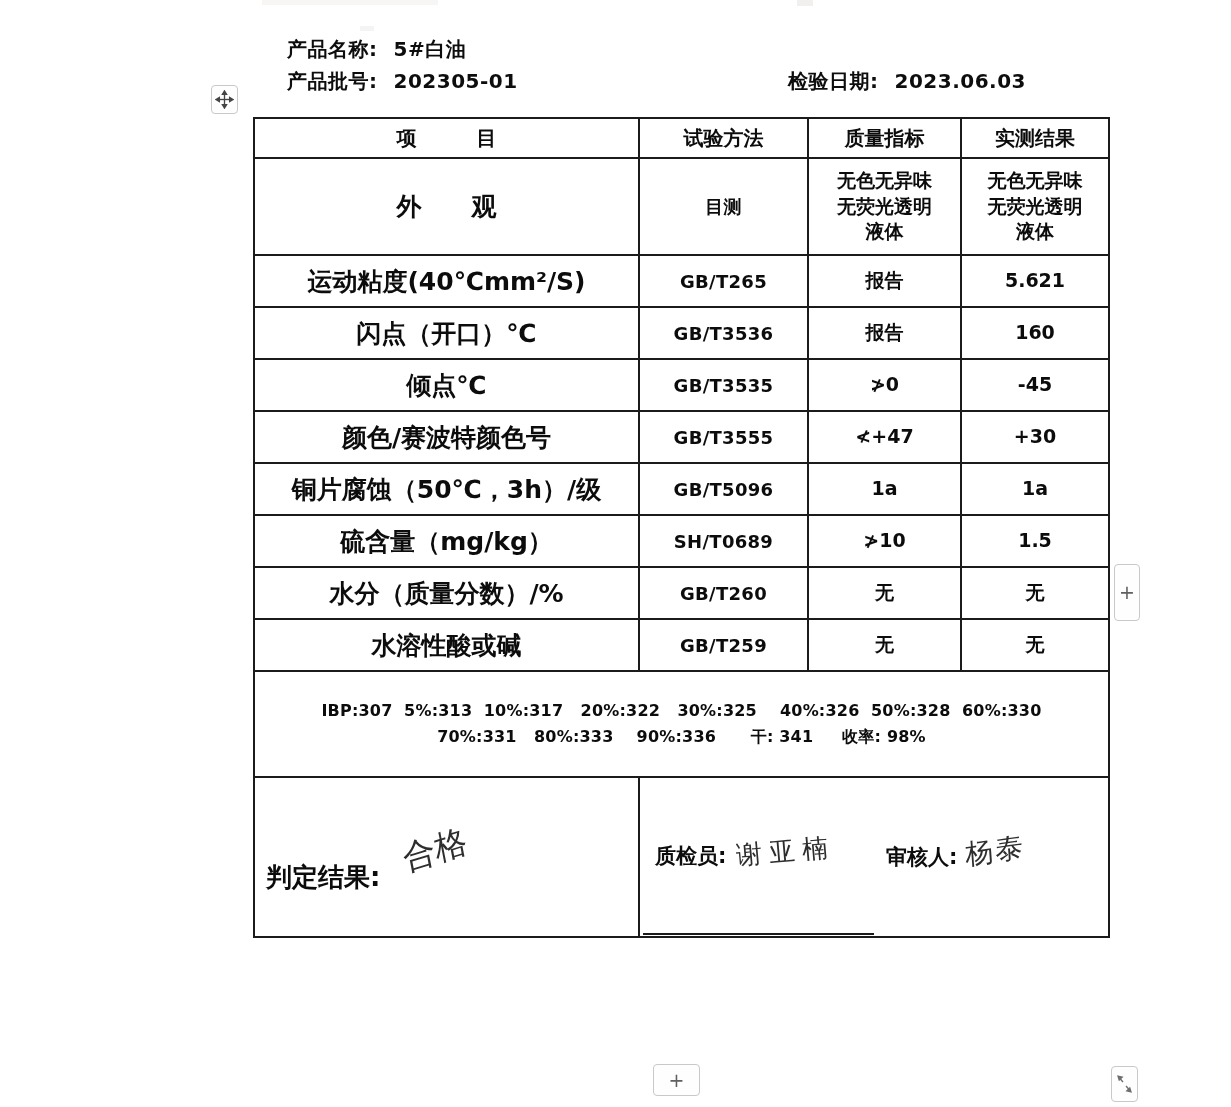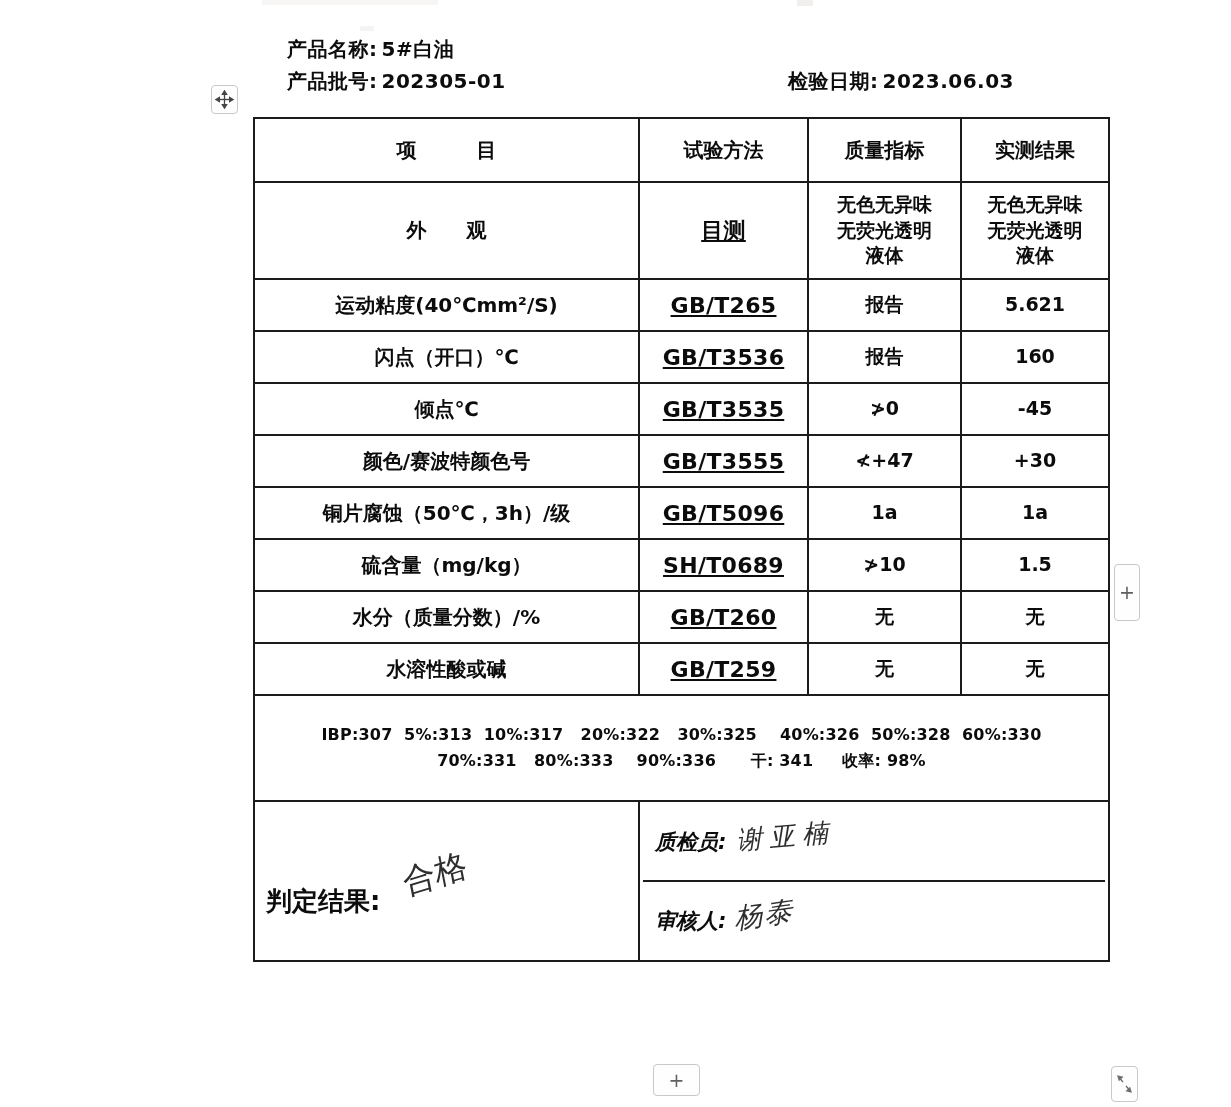--- a/index.html
+++ b/index.html
@@ -9,51 +9,51 @@
     background:#ffffff;
     font-family:"DejaVu Sans",sans-serif;
     color:#111;
     overflow:hidden;
   }
   
   .artifact{position:absolute;pointer-events:none;}
 
   
   .hdr-line{position:absolute;font-size:20px;font-weight:700;color:#0d0d0d;letter-spacing:0.5px;white-space:nowrap;}
-  .hdr-line .val{margin-left:4px;}
+  .hdr-line .val{margin-left:16px;}
 
   
   table.report{
     position:absolute;left:253px;top:117px;
     width:855px;border-collapse:collapse;table-layout:fixed;
     font-weight:700;color:#0c0c0c;
   }
   table.report th, table.report td{
     border:2px solid #1b1b1b;
     text-align:center;vertical-align:middle;
     padding:1px 3px;
     overflow:hidden;
   }
   th.col-hd{font-size:20px;font-weight:700;}
-  td.item-cell{font-size:20px;}
-  td.method-cell{font-size:22px;letter-spacing:0.3px;text-decoration:underline;}
+  td.item-cell{font-size:25px;}
+  td.method-cell{font-size:18px;letter-spacing:0.3px;}
   td.spec-cell, td.result-cell{font-size:19px;white-space:pre-line;line-height:1.35;}
-  tr.h48{height:64px;}
+  tr.h48{height:40px;}
   tr.h97{height:97px;}
   tr.h57{height:52px;}
   td.dist-cell{
     height:102px;vertical-align:top;text-align:left;
     font-size:16px;line-height:1.62;white-space:pre-wrap;padding:2px 2px;
     letter-spacing:0.2px;
   }
   td.verdict-cell{height:143px;text-align:left;}
   .verdict-wrap{display:flex;align-items:center;padding-left:8px;}
   .verdict-label{font-size:26px;font-weight:700;white-space:nowrap;margin-top:40px;}
   td.sig-col{padding:0;height:143px;}
-  .sig-stack{display:flex;flex-direction:column;height:156px;font-style:italic;}
+  .sig-stack{display:flex;flex-direction:row;height:156px;}
   .sig-row{display:flex;align-items:center;padding-left:12px;flex:1;}
   .sig-row.top{border-bottom:2px solid #1b1b1b;}
   .sig-label{font-size:21px;font-weight:700;white-space:nowrap;}
 
   
   .handwrite{
     font-family:"DejaVu Serif",serif;font-weight:400;color:#2e2e2e;
     display:inline-block;white-space:nowrap;
   }
   .sig-verdict{font-size:33px;transform:rotate(-17deg) skewX(-6deg);margin:-14px 0 0 22px;}

